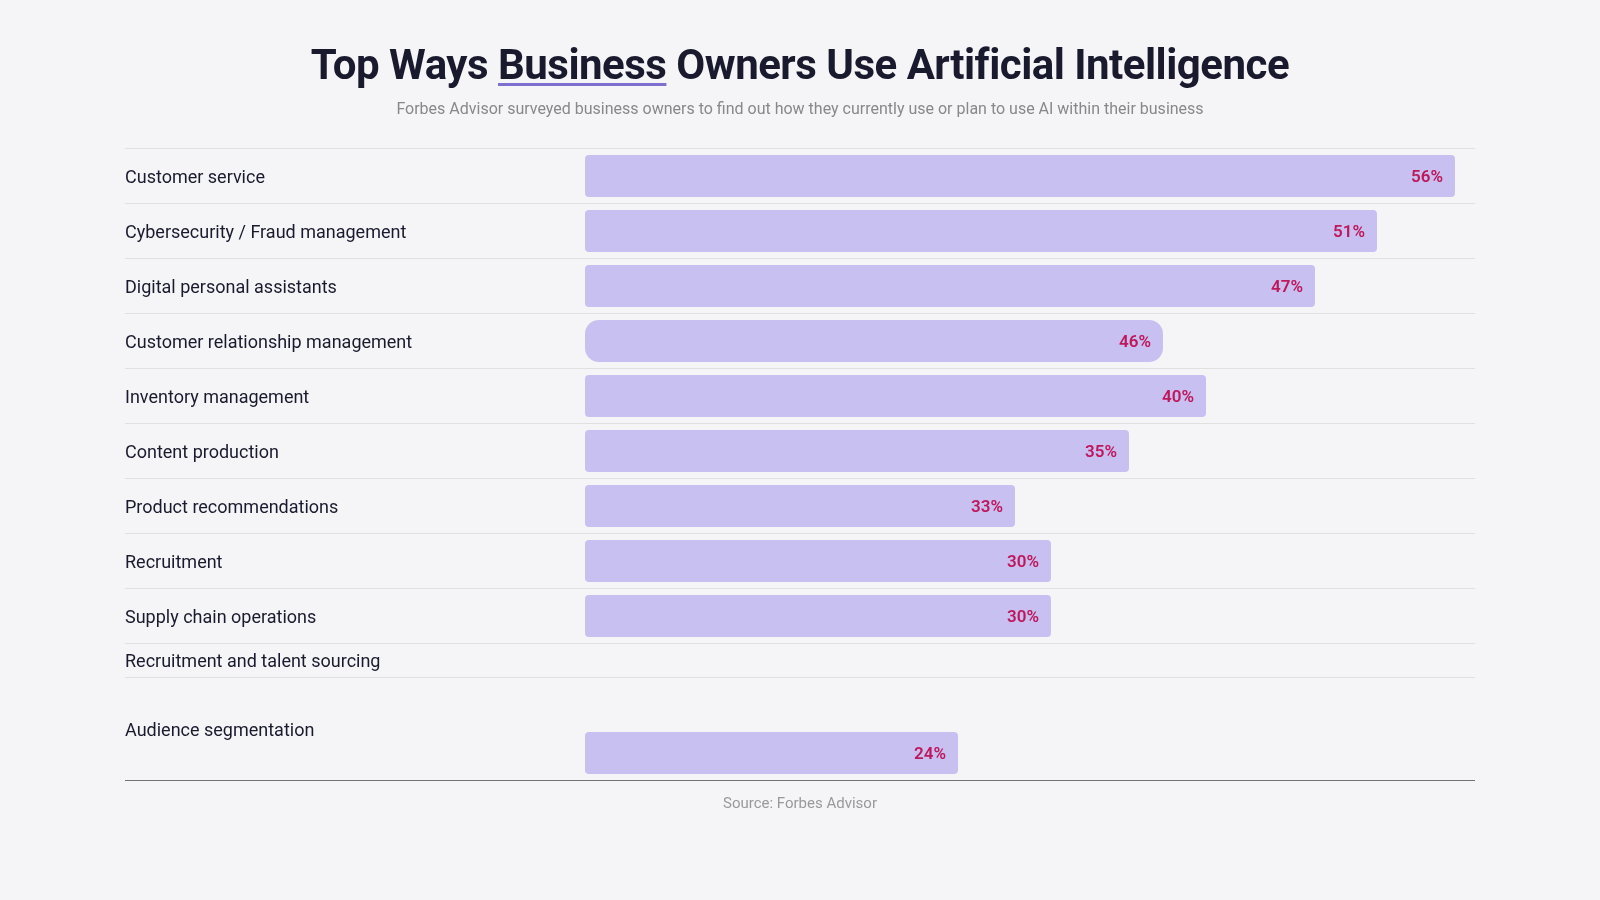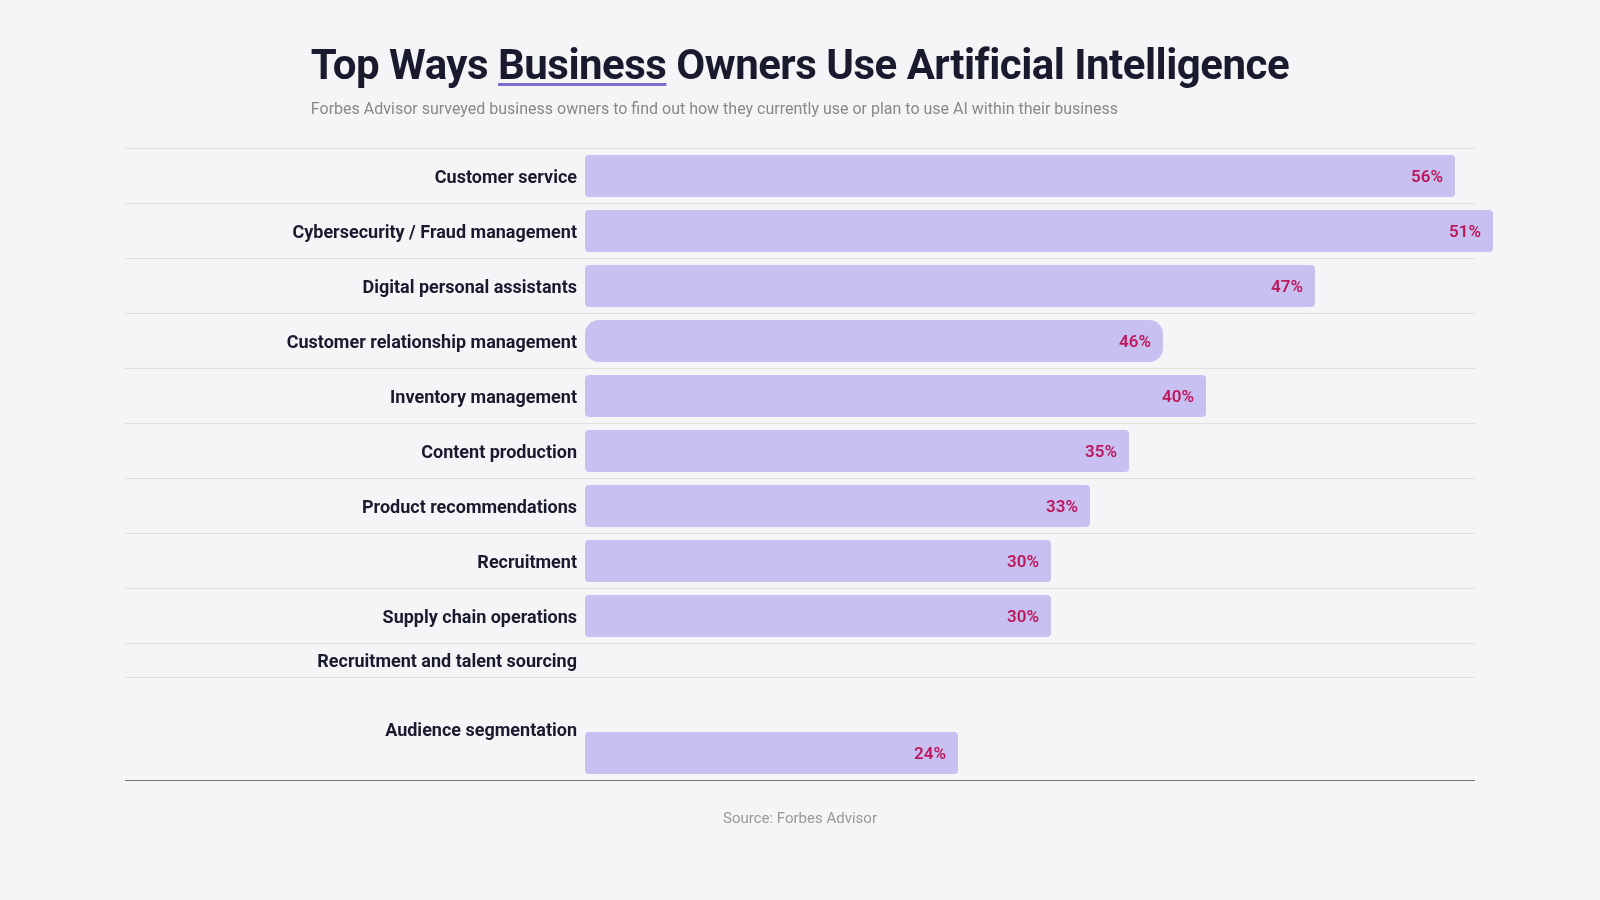--- a/index.html
+++ b/index.html
@@ -15,20 +15,21 @@
       font-family: -apple-system, BlinkMacSystemFont, 'Segoe UI', Roboto, Helvetica, Arial, sans-serif;
       display: flex;
       flex-direction: column;
       align-items: center;
       justify-content: flex-start;
       padding: 40px 80px 30px;
       overflow: hidden;
     }
 
     .header {
+      text-align: center;
       margin-bottom: 30px;
     }
 
     .main-title {
       font-size: 42px;
       font-weight: 700;
       color: #1a1a2e;
       letter-spacing: -0.5px;
       margin-bottom: 10px;
     }
@@ -58,25 +59,25 @@
       border-top: 1px solid #e0e0e0;
     }
 
     .chart-row:last-child {
       border-bottom: 1px solid #737373;
     }
 
     .row-label {
       width: 460px;
       min-width: 460px;
-      text-align: right;
+      text-align: left;
       padding-right: 8px;
       font-size: 18px;
       color: #1a1a2e;
-      font-weight: 700;
+      font-weight: 400;
     }
 
     .bar-area {
       flex: 1;
       display: flex;
       align-items: center;
     }
 
     .bar {
       height: 42px;
@@ -89,21 +90,21 @@
       min-width: 40px;
     }
 
     .bar-value {
       font-size: 17px;
       font-weight: 600;
       color: #be185d;
     }
 
     .source {
-      margin-top: 28px;
+      margin-top: 13px;
       font-size: 15px;
       color: #999;
       text-align: center;
     }
   </style>
 </head>
 <body>
 
 <div class="header">
   <h1 class="main-title">
@@ -117,21 +118,21 @@
       <div class="row-label">Customer service</div>
       <div class="bar-area">
         <div class="bar" style="width: 870px;">
           <span class="bar-value">56%</span>
         </div>
       </div>
     </div>
     <div class="chart-row">
       <div class="row-label">Cybersecurity / Fraud management</div>
       <div class="bar-area">
-        <div class="bar" style="width: 908px;">
+        <div class="bar" style="width: 792px;">
           <span class="bar-value">51%</span>
         </div>
       </div>
     </div>
     <div class="chart-row">
       <div class="row-label">Digital personal assistants</div>
       <div class="bar-area">
         <div class="bar" style="width: 730px;">
           <span class="bar-value">47%</span>
         </div>
@@ -157,21 +158,21 @@
       <div class="row-label">Content production</div>
       <div class="bar-area">
         <div class="bar" style="width: 544px; padding-left: 28px;">
           <span class="bar-value">35%</span>
         </div>
       </div>
     </div>
     <div class="chart-row">
       <div class="row-label">Product recommendations</div>
       <div class="bar-area">
-        <div class="bar" style="width: 505px;">
+        <div class="bar" style="width: 430px;">
           <span class="bar-value">33%</span>
         </div>
       </div>
     </div>
     <div class="chart-row">
       <div class="row-label">Recruitment</div>
       <div class="bar-area">
         <div class="bar" style="width: 466px;">
           <span class="bar-value">30%</span>
         </div>

